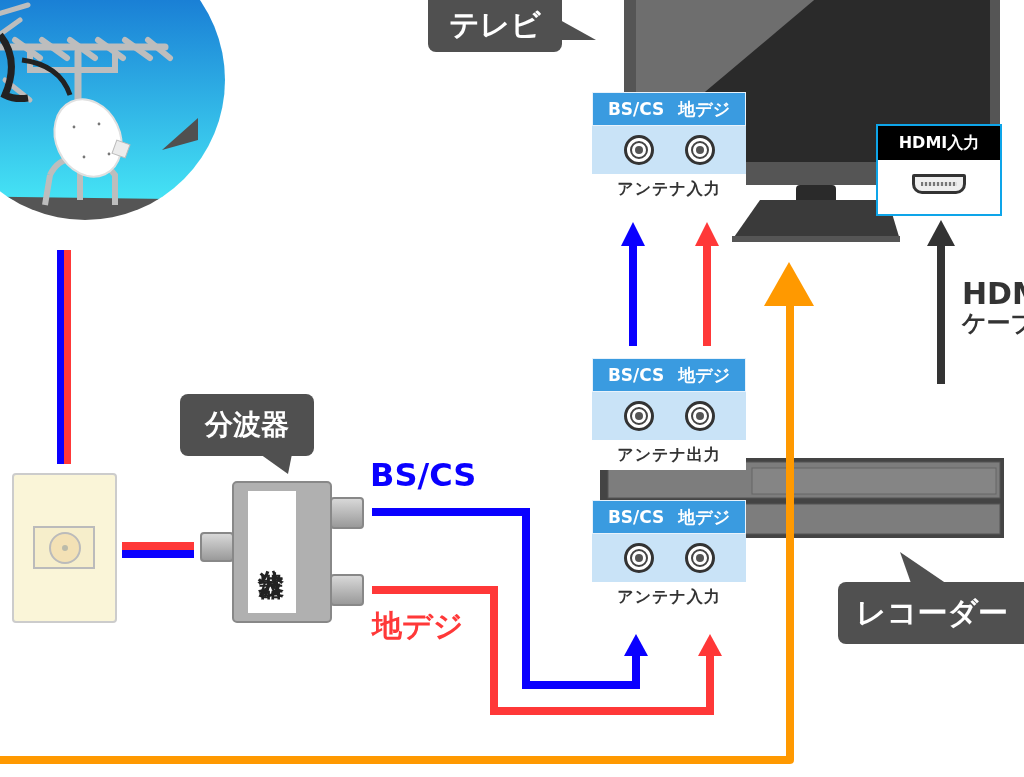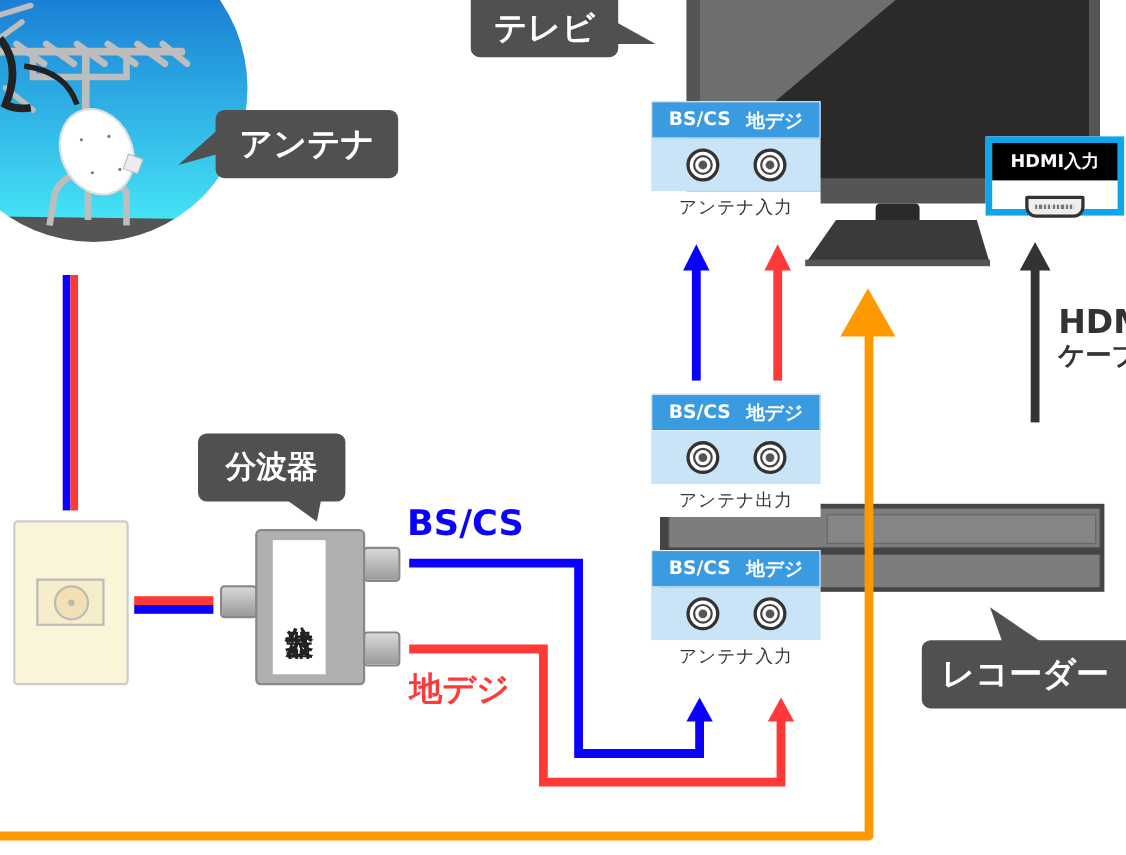--- a/index.html
+++ b/index.html
@@ -23,25 +23,25 @@
                display: flex; align-items: center; justify-content: center; gap: 14px;
                border: 1px solid #e8f2fb; box-sizing: border-box; }
   .port-body { background: #c9e3f7; height: 48px; display: flex; align-items: center; justify-content: space-around;
                padding: 0 16px; box-sizing: border-box; }
   .coax { width: 30px; height: 30px; border-radius: 50%; background: #fff; border: 3px solid #333;
           box-sizing: border-box; position: relative; }
   .coax::before { content: ""; position: absolute; left: 3px; top: 3px; width: 18px; height: 18px;
                   border-radius: 50%; border: 2px solid #444; box-sizing: border-box; background:#fff; }
   .coax::after { content: ""; position: absolute; left: 8px; top: 8px; width: 8px; height: 8px;
                  border-radius: 50%; background: #555; }
-  .port-label { background: #fff; color: #333; font-size: 16px; font-weight: normal; height: 30px;
+  .port-label { background: #fff; color: #333; font-size: 16px; font-weight: bold; height: 30px;
                 display: flex; align-items: center; justify-content: center; letter-spacing: 1px; }
 
   
-  .hdmi-box { position: absolute; width: 126px; height: 72px; border: 6px solid #0ea5e9; background: #fff; box-sizing: border-box; margin-left: 20px; }
+  .hdmi-box { position: absolute; width: 126px; height: 92px; border: 2px solid #0ea5e9; background: #fff; box-sizing: border-box; }
   .hdmi-head { background: #000; color: #fff; font-size: 16px; font-weight: bold; height: 34px;
                display: flex; align-items: center; justify-content: center; }
   .hdmi-port { margin: 14px auto 0; width: 54px; height: 20px; border: 3px solid #333; box-sizing: border-box;
                border-radius: 2px 2px 10px 10px; background: #eee; position: relative; }
   .hdmi-port::after { content: ""; position: absolute; left: 6px; right: 6px; top: 5px; height: 4px;
                       background: repeating-linear-gradient(90deg, #777 0 2px, #ddd 2px 4px); }
 
   .label-bscs { left: 370px; top: 456px; color: #0a00ff; font-size: 32px; font-weight: bold; }
   .label-chidegi { left: 372px; top: 606px; color: #ff3838; font-size: 30px; font-weight: bold; }
   .label-hdmi-cable { left: 962px; top: 278px; color: #333; font-size: 30px; font-weight: bold; line-height: 32px; white-space: nowrap; }
@@ -169,21 +169,20 @@
   <div class="abs outlet"></div>
   <div class="abs outlet-plate"></div>
   <div class="abs outlet-jack"></div>
 
   <div class="abs connector" style="left:200px;top:532px;width:34px;height:30px;"></div>
   <div class="abs connector" style="left:330px;top:497px;width:34px;height:32px;"></div>
   <div class="abs connector" style="left:330px;top:574px;width:34px;height:32px;"></div>
   <div class="abs splitter-body"></div>
   <div class="abs splitter-tag">分波器</div>
 
-  <div class="callout callout-antenna">アンテナ</div>
   <div class="callout callout-tv">テレビ</div>
   <div class="callout callout-splitter">分波器</div>
   <div class="callout callout-recorder">レコーダー</div>
 
   <div class="abs label-bscs">BS/CS</div>
   <div class="abs label-chidegi">地デジ</div>
 
   <div class="abs label-hdmi-cable">
     <span>HDMI</span>
     <span class="sub">ケーブル</span>

